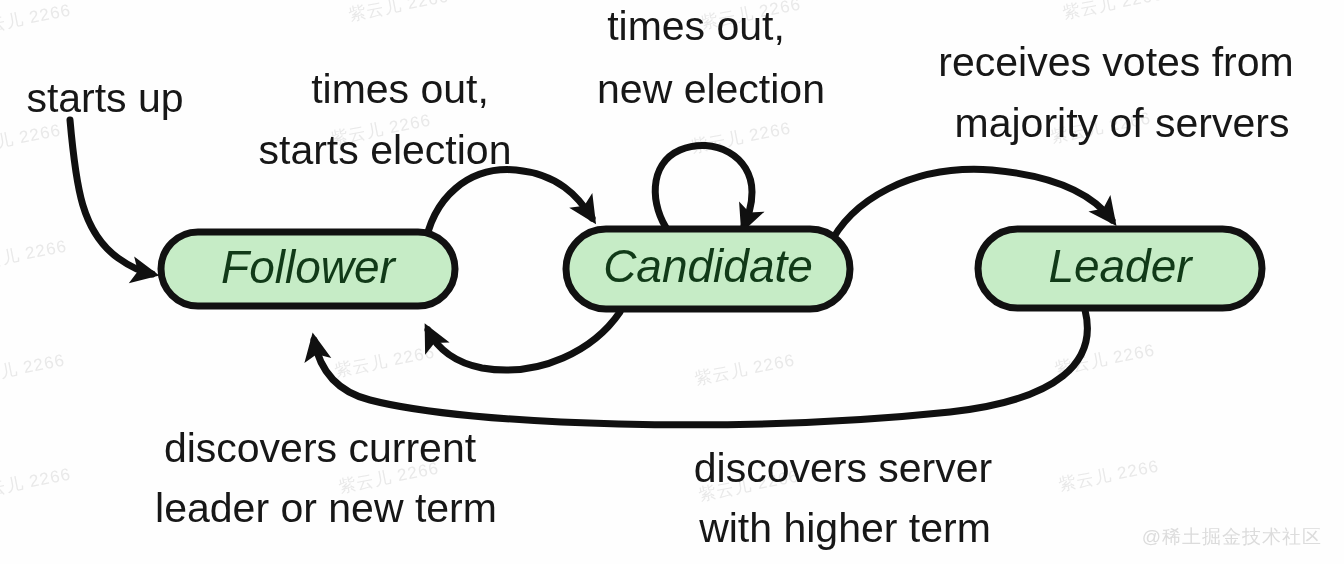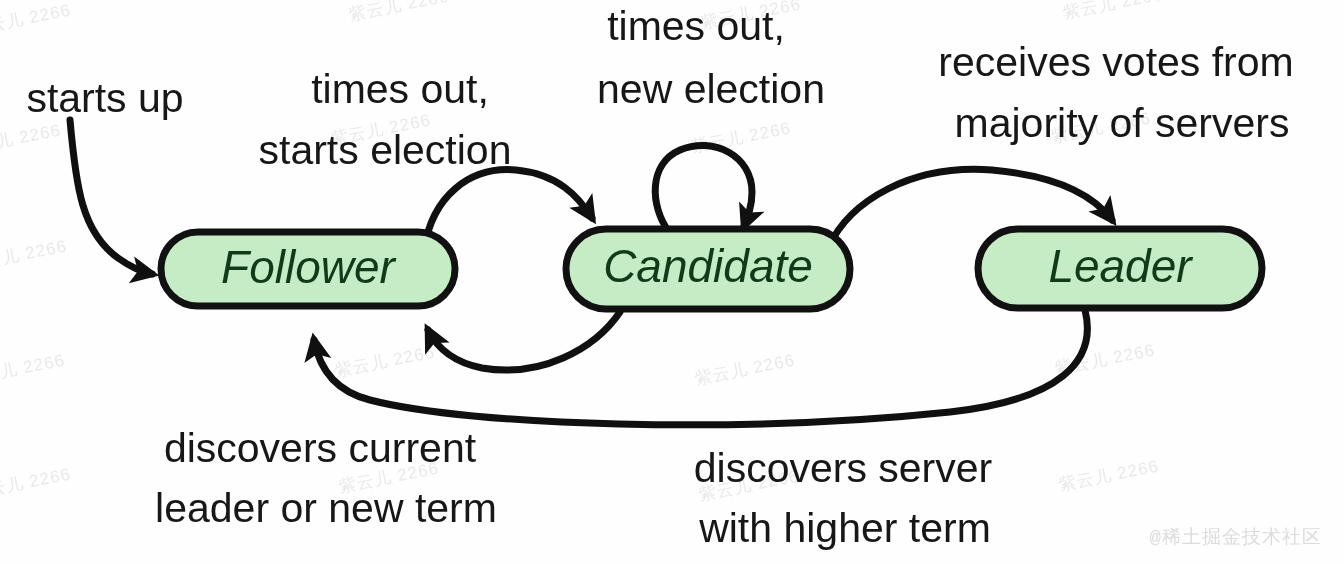--- a/index.html
+++ b/index.html
@@ -41,21 +41,21 @@
     letter-spacing: 1px;
     white-space: nowrap;
     transform: rotate(-11deg);
     user-select: none;
   }
   .wm-corner {
     position: absolute;
     right: 22px;
     bottom: 14px;
     color: #dcdcdc;
-    font-family: Liberation Mono, monospace;
+    font-family: Liberation Sans, sans-serif;
     font-size: 19px;
     letter-spacing: 1px;
     white-space: nowrap;
     user-select: none;
   }
   
   .node-label {
     font-family: "Liberation Sans", sans-serif;
     font-style: italic;
     font-size: 46px;

